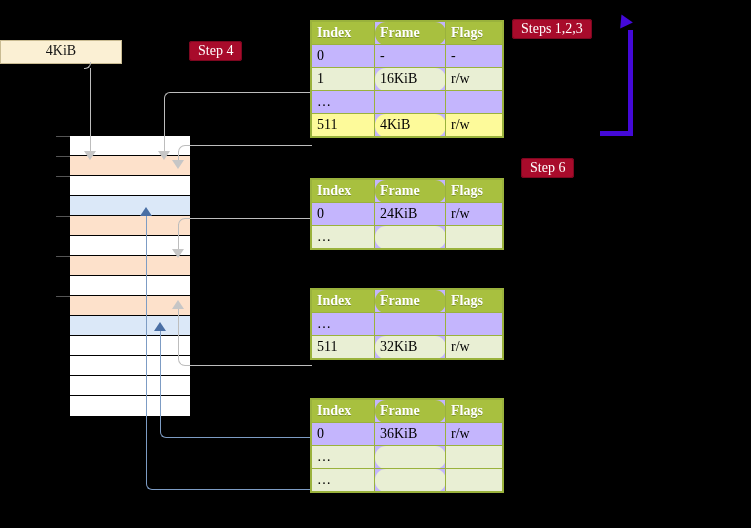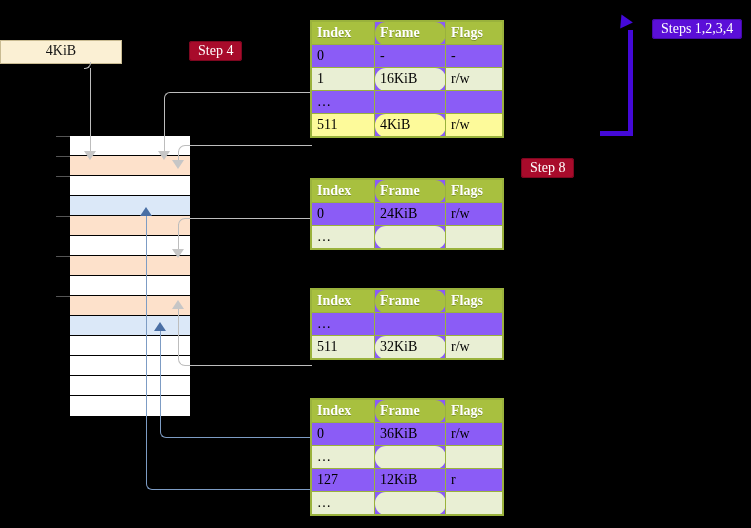--- a/index.html
+++ b/index.html
@@ -23,21 +23,21 @@
           border:1px solid #000;box-sizing:border-box;}
   .memrow{position:absolute;left:0;width:120px;height:20px;
           box-sizing:border-box;border-bottom:1px solid #000;}
   .memrow.last{border-bottom:none;}
   .m-white{background:#ffffff;}
   .m-peach{background:#fde1cb;}
   .m-blue{background:#dbe8f8;}
   .tick{position:absolute;height:1px;background:#555;left:56px;width:14px;}
 
   
-  .ptable{position:absolute;border-collapse:collapse;background:#8b5cf6;
+  .ptable{position:absolute;border-collapse:collapse;background:#c4b5fd;
           box-shadow:0 0 0 1px #9ab23c;padding-left:14px;}
   .ptable td,.ptable th{border:1px solid #9ab23c;font-size:14px;
           padding:2px 5px;height:18px;color:#000;text-align:left;
           font-family:"Liberation Serif", serif;}
   .ptable th{background:#a8c03f;color:#ffffff;font-weight:bold;
              text-shadow:0 1px 0 rgba(0,0,0,.25);}
   .ptable tr.alt td{background:#e9efd4;}
   .c-idx{width:52px;}
   .c-frm{width:60px;border-radius:11px;}
   .c-flg{width:46px;margin-left:21px;}
@@ -75,25 +75,25 @@
 
 <div class="canvas">
 
   <div class="sizebox" style="left:0px;top:40px;width:120px;height:22px;">
     <span>4KiB</span>
   </div>
 
   <div class="badge red" style="left:189px;top:41px;">
     <span>Step 4</span>
   </div>
-  <div class="badge blue" style="left:652px;top:19px;">
-    <span>Steps 1,2,3,4</span>
+  <div class="badge red" style="left:512px;top:19px;">
+    <span>Steps 1,2,3</span>
   </div>
   <div class="badge red" style="left:521px;top:158px;">
-    <span>Step 8</span>
+    <span>Step 6</span>
   </div>
 
   <div class="brk v" style="left:628px;top:30px;height:103px;"></div>
   <div class="brk h" style="left:600px;top:131px;width:33px;"></div>
   <div class="brk-head" style="left:617px;top:14px;transform:rotate(-25deg);"></div>
 
   <div class="memcol"></div>
   <div id="mem-rows">
       <div class="memrow m-white" style="left: 70px; top: 136px;"></div>
       <div class="memrow m-peach" style="left: 70px; top: 156px;"></div>
@@ -239,25 +239,20 @@
           <tr>
             <td class="c-idx">0</td>
             <td class="c-frm">36KiB</td>
             <td class="c-flg">r/w</td>
           </tr>
           <tr class="alt">
             <td class="c-idx">…</td>
             <td class="c-frm"></td>
             <td class="c-flg"></td>
           </tr>
-          <tr>
-            <td class="c-idx">127</td>
-            <td class="c-frm">12KiB</td>
-            <td class="c-flg">r</td>
-          </tr>
           <tr class="alt">
             <td class="c-idx">…</td>
             <td class="c-frm"></td>
             <td class="c-flg"></td>
           </tr>
         </tbody>
       </table>
     </div>
 
 </div>

